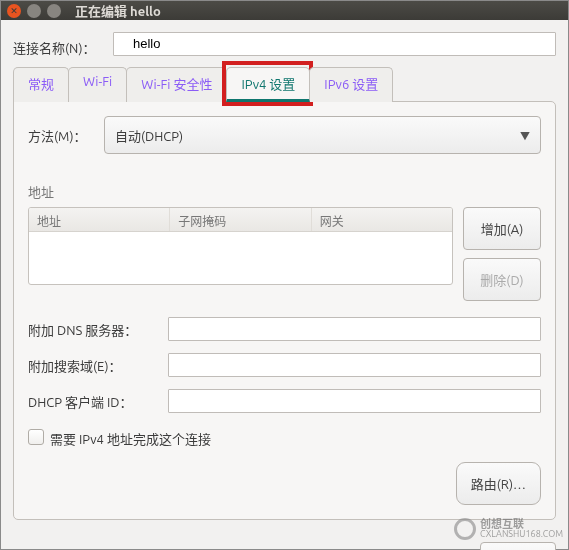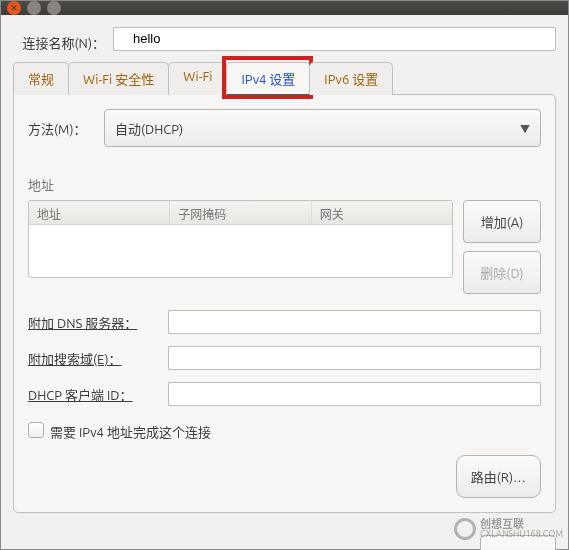--- a/index.html
+++ b/index.html
@@ -6,72 +6,73 @@
 body { font-family: "Ubuntu", "Noto Sans CJK SC", sans-serif; font-size: 13px; color: #3c3c3c; background: #fff; width: 569px; height: 550px; overflow: hidden; }
 .window { width: 569px; height: 550px; background: #f2f1f0; border: 1px solid #8a8a8a; display: flex; flex-direction: column; }
 .titlebar { height: 26px; background: linear-gradient(#4c4b46, #3c3b37); display: flex; align-items: center; padding: 0 6px; }
 .tb-btn { width: 14px; height: 14px; border-radius: 50%; margin-right: 6px; display: flex; align-items: center; justify-content: center; font-size: 9px; color: #3a3a3a; }
 .tb-close { background: #e95420; }
 .tb-min { background: #888580; }
 .tb-max { background: #888580; }
 .title { color: #dedbd6; font-weight: bold; margin-left: 8px; font-size: 13px; }
 .content { padding: 10px 12px 12px 12px; flex: 1; display: flex; flex-direction: column; }
 .row { display: flex; align-items: center; margin-bottom: 10px; }
-.label { width: 100px; text-align: right; padding-right: 8px; margin-top: 8px; }
+.label { width: 100px; text-align: left; padding-right: 8px; margin-top: 8px; }
 .input { flex: 1; height: 24px; background: #fff; border: 1px solid #c0bcb8; border-radius: 1px; padding: 0 19px; font-size: 13px; outline: none; }
 .tabs { display: flex; border-bottom: none; margin-bottom: 0; }
-.tab { padding: 6px 14px; background: #efeeec; border: 1px solid #c3bfba; border-bottom: none; border-radius: 5px 5px 0 0; margin-right: -1px; cursor: pointer; color: #a16207; position: relative; }
-.tab.active { background: #f7f6f5; border-bottom: 1px solid #0f766e; z-index: 2; color: #1d4ed8; }
+.tab { padding: 6px 14px; background: #efeeec; border: 1px solid #c3bfba; border-bottom: none; border-radius: 5px 5px 0 0; margin-right: -1px; cursor: pointer; color: #8b5cf6; position: relative; }
+.tab.active { background: #f7f6f5; border-bottom: 3px solid #0f766e; z-index: 2; color: #0f766e; }
 .highlight-box { position: absolute; border: 4px solid #d21f1f; top: -6px; left: -4px; right: -4px; bottom: -4px; pointer-events: none; }
 .tab-wrap { position: relative; display: inline-block; }
 .tabpanel { border: 1px solid #c3bfba; border-radius: 0 5px 5px 5px; background: #f7f6f5; padding: 14px; flex: 1; display: flex; flex-direction: column; margin-top: -1px; }
 .method-row { display: flex; align-items: center; margin-bottom: 28px; }
 .method-label { width: 76px; }
 .dropdown { flex: 1; height: 38px; background: linear-gradient(#fafafa,#ececec); border: 1px solid #b7b3ae; border-radius: 4px; display: flex; align-items: center; justify-content: space-between; padding: 0 10px; cursor: pointer; }
 .chev { font-size: 10px; color: #555; }
 .section-label { color: #777; margin-bottom: 6px; }
 .addr-area { display: flex; gap: 10px; margin-bottom: 16px; }
 .addr-table { flex: 1; background: #fff; border: 1px solid #c6c2bd; border-radius: 3px; height: 78px; overflow: hidden; }
 .addr-head { display: flex; background: linear-gradient(#f4f3f1,#e9e7e4); border-bottom: 1px solid #d6d3ce; height: 24px; }
 .addr-col { flex: 1; padding: 4px 8px; color: #777; border-right: 1px solid #e0ddd8; font-size: 12px; }
 .addr-col:last-child { border-right: none; }
 .addr-btns { display: flex; flex-direction: column; gap: 8px; width: 78px; }
 .btn { height: 43px; background: linear-gradient(#fafafa,#ececec); border: 1px solid #b7b3ae; border-radius: 4px; cursor: pointer; display: flex; align-items: center; justify-content: center; padding: 0 10px; color: #444; font-size: 13px; }
 .btn.disabled { color: #aaa; cursor: default; }
 .form-row { display: flex; align-items: center; margin-bottom: 12px; }
-.form-label { width: 140px; text-decoration: underline; }
+.form-label { width: 140px; }
 .chk-row { display: flex; gap: 6px; margin-top: 4px; margin-bottom: 14px; }
 .chkbox { width: 16px; height: 16px; border: 1px solid #b0aca6; border-radius: 3px; background: linear-gradient(#fff,#f0efed); }
 .routes-row { display: flex; justify-content: flex-end; }
 .footer { display: flex; justify-content: flex-end; padding: 10px 12px; gap: 8px; }
 .watermark { position: absolute; right: 6px; bottom: 10px; display: flex; align-items: center; gap: 4px; opacity: 0.6; pointer-events: none; }
 .wm-ring { width: 22px; height: 22px; border: 3px solid #888; border-radius: 50%; position: relative; }
 .wm-text { display: flex; flex-direction: column; font-size: 9px; line-height: 1; color: #666; }
 .wm-big { font-size: 11px; font-weight: bold; }
 </style>
 </head>
 <body>
 
 <div class="window">
   <div class="titlebar">
     <div class="tb-btn tb-close">✕</div>
     <div class="tb-btn tb-min"></div>
     <div class="tb-btn tb-max"></div>
+    <div class="title">正在编辑 hello</div>
   </div>
 
   <div class="content">
     <div class="row">
       <div class="label">连接名称(N)：</div>
       <input class="input" value="hello" style="">
     </div>
 
     <div class="tabs">
       <div class="tab">常规</div>
+      <div class="tab">Wi-Fi</div>
       <div class="tab">Wi-Fi 安全性</div>
-      <div class="tab">Wi-Fi</div>
       <div class="tab-wrap">
         <div class="tab active">IPv4 设置</div>
         <div class="highlight-box"></div>
       </div>
       <div class="tab">IPv6 设置</div>
     </div>
 
     <div class="tabpanel">
       <div class="method-row">
         <div class="method-label">方法(M)：</div>

